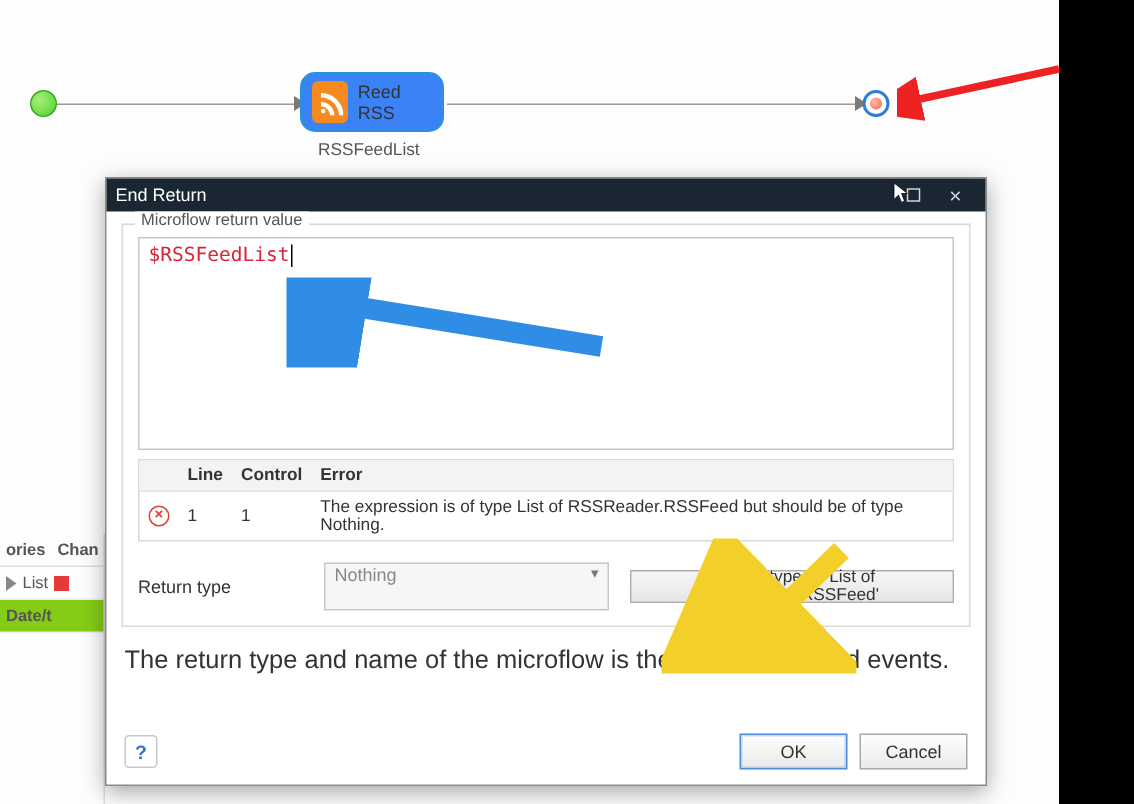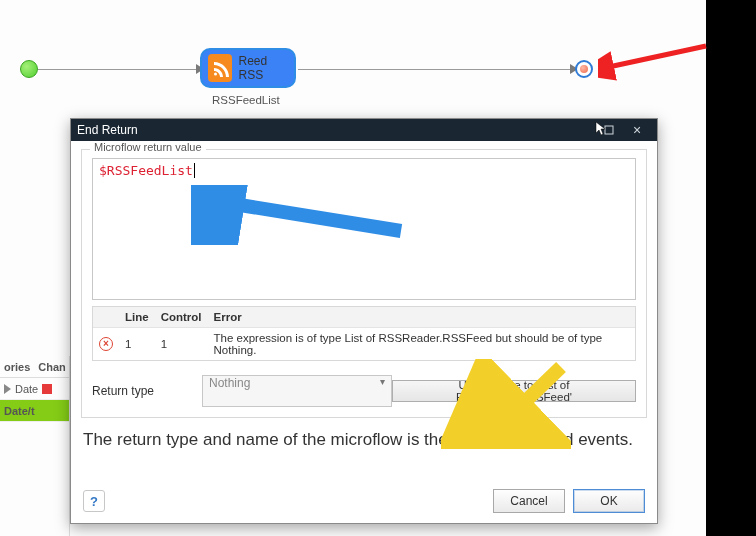--- a/index.html
+++ b/index.html
@@ -42,21 +42,21 @@
   .hint { font-size:12px; margin-bottom:4px; color:#222;}
   .expr-box { width:100%; height:142px; border:1px solid #c7c7c7; background:#fff; padding:4px 6px; font-family:Consolas,monospace; font-size:13px; color:#d23; position:relative;}
   .errors { margin-top:6px; border:1px solid #d8d8d8; }
   .errors table { width:100%; border-collapse:collapse; font-size:11.5px;}
   .errors th, .errors td { text-align:left; padding:4px 6px;}
   .errors thead th { background:#f3f3f3; font-weight:600; border-bottom:1px solid #e4e4e4; color:#333;}
   .errors tbody td { border-top:1px solid #eee;}
   .errors .ic-col{ width:24px; text-align:center;}
   .err-ic{ width:14px;height:14px;border:1.5px solid #d43; border-radius:50%; display:inline-flex;align-items:center;justify-content:center;color:#d43;font-weight:bold;font-size:10px;line-height:1;}
   .err-ic::after{content:"×";}
-  .rettype-row{ display:flex; align-items:center; margin-top:14px;}
+  .rettype-row{ display:flex; align-items:center; gap:14px; margin-top:14px;}
   .rettype-row .lbl{ width:110px; color:#333;}
   .combo { flex:0 0 190px; height:32px; border:1px solid #c7c7c7; background:#f6f6f6; color:#888; display:flex; justify-content:space-between; padding:0 6px; font-size:12px;}
   .combo .chev{ color:#777; font-size:10px;}
   .upd-btn{ flex:1; height:22px; border:1px solid #aeaeae; background:linear-gradient(#f6f6f6,#e6e6e6); font-size:11.5px; text-align:center; display:flex;align-items:center;justify-content:center; padding:0 6px;}
   .footer-note{ margin:12px 12px 0 12px; font-size:17px; color:#333;}
   .dlg-footer{ position:absolute; left:12px; right:12px; bottom:10px; display:flex; align-items:center;}
   .help-btn{ width:22px;height:22px;border:1px solid #c7c7c7; border-radius:3px; display:flex;align-items:center;justify-content:center; color:#3478c6; font-weight:bold; font-size:13px;}
   .dlg-footer .spacer{flex:1;}
   .btn{ width:72px;height:24px;border:1px solid #a8a8a8; background:linear-gradient(#fefefe,#eaeaea); display:flex;align-items:center;justify-content:center; font-size:12px; margin-left:8px;}
   .btn.primary{ border-color:#4e8cd6; box-shadow:0 0 0 1px rgba(50,120,200,0.25) inset;}
@@ -96,21 +96,21 @@
     <line x1="108" y1="8" x2="6" y2="30" stroke="#e22" stroke-width="5" marker-end="url(#rah)"></line>
   </svg>
 
   <div class="sidebar-stub">
     <div class="tabs">
       <span>ories</span>
       <span>Chan</span>
     </div>
     <div class="row">
       <span class="gray-tri"></span>
-      <span>Date</span>
+      <span>List</span>
       <span class="red-sq"></span>
     </div>
     <div class="row hdr">
         <span>Date/t</span>
       </div>
   </div>
 
   <div class="dialog">
     <div class="titlebar">
       <span>End Return</span>
@@ -163,22 +163,22 @@
         </div>
         <div class="upd-btn">Update type to 'List of RSSReader.RSSFeed'</div>
       </div>
     </div>
 
     <div class="footer-note">The return type and name of the microflow is the same for all end events.</div>
 
     <div class="dlg-footer">
       <div class="help-btn">?</div>
       <span class="spacer"></span>
+      <div class="btn primary">OK</div>
       <div class="btn">Cancel</div>
-      <div class="btn primary">OK</div>
     </div>
 
     <svg class="annot" style="left:120px; top:66px;" width="220" height="60">
       <defs>
           <marker id="bah" markerWidth="14" markerHeight="14" refX="3" refY="5" orient="auto">
             <path d="M0,0 L0,10 L12,5 z" fill="#2f8de6"></path>
           </marker>
         </defs>
       <line x1="210" y1="46" x2="12" y2="14" stroke="#2f8de6" stroke-width="14" marker-end="url(#bah)"></line>
     </svg>

